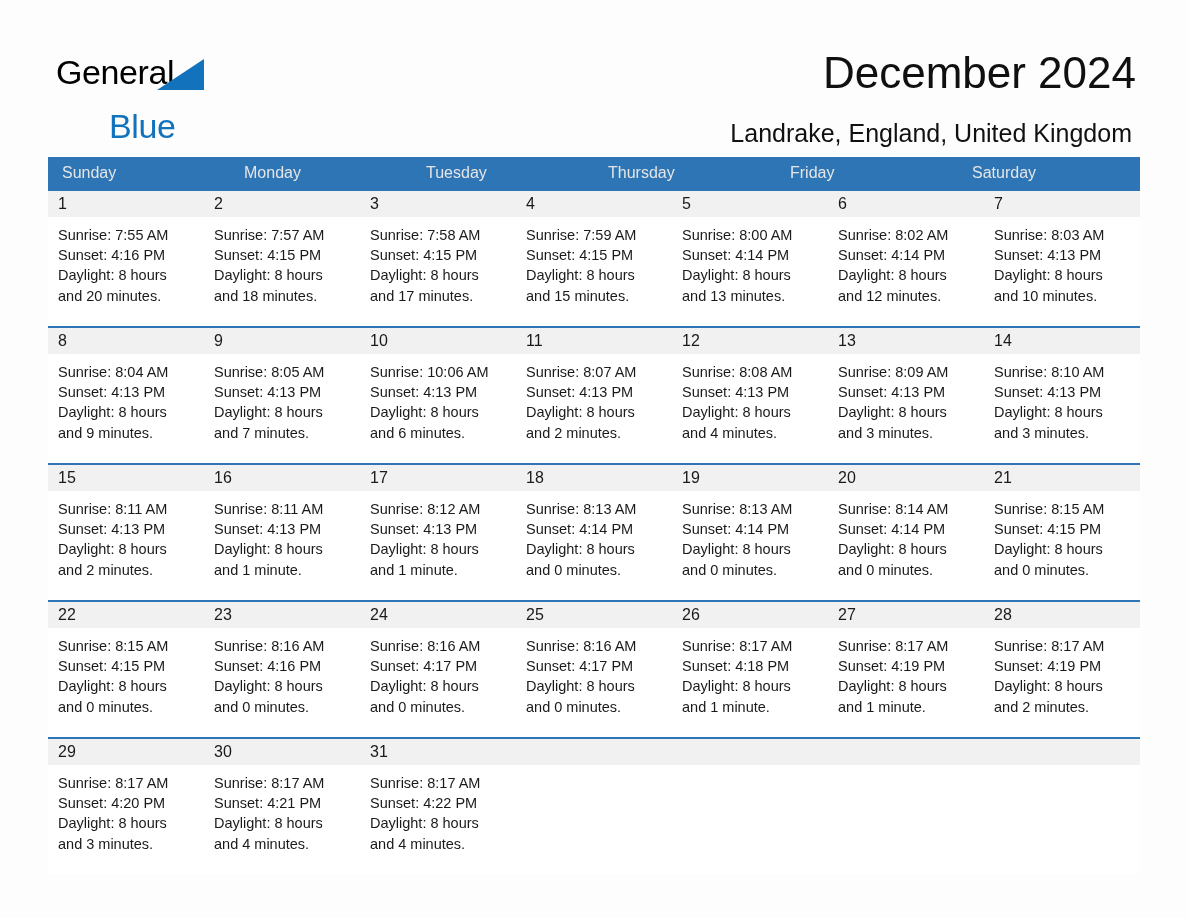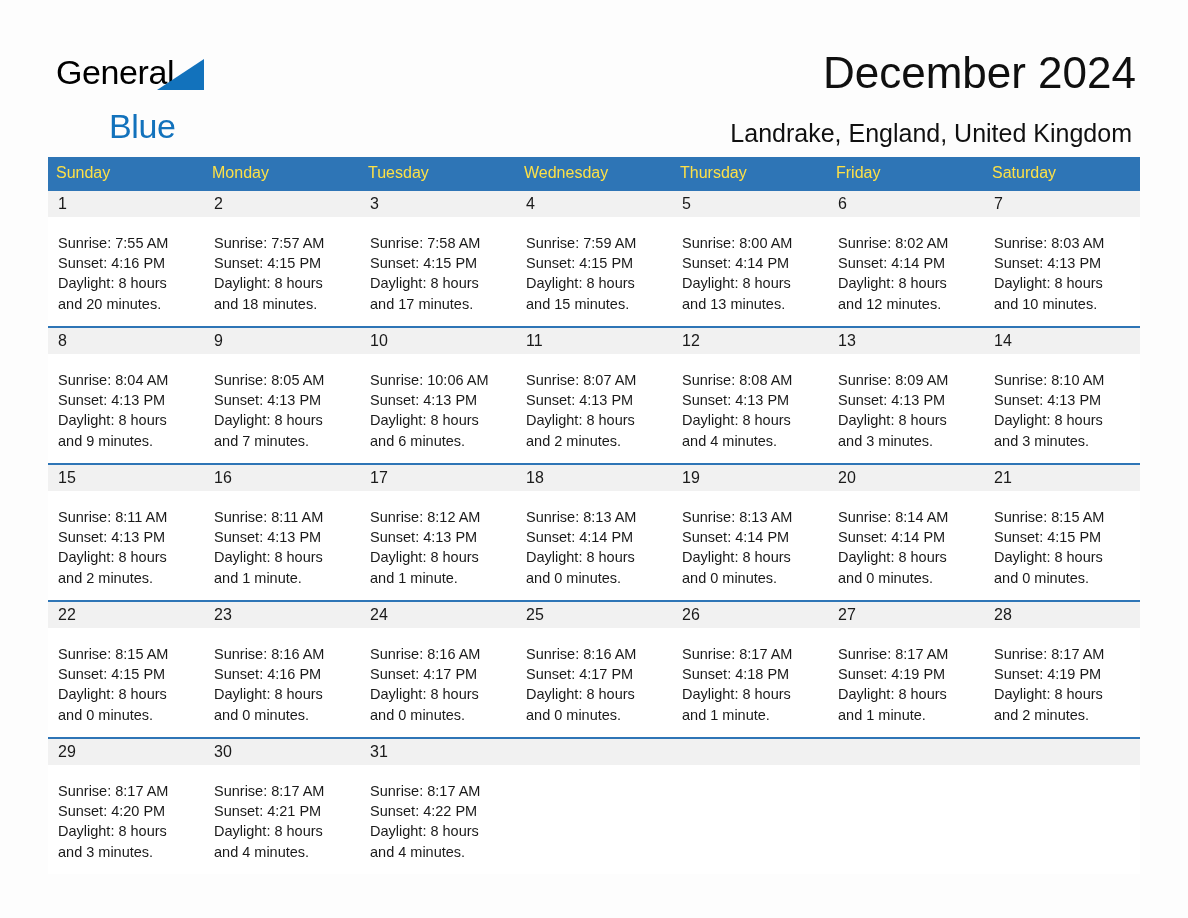--- a/index.html
+++ b/index.html
@@ -79,24 +79,24 @@
     width: 1092px;
   }
   .cal-head {
     display: flex;
     background: #2E75B6;
     height: 32px;
   }
   .cal-head .hcell {
     flex: 1 1 0;
     min-width: 0;
-    color: #fde047;
+    color: #e5e5e5;
     font-size: 16px;
     line-height: 32px;
-    padding-left: 8px;
+    padding-left: 14px;
     white-space: nowrap;
     overflow: hidden;
   }
   .week {
     display: block;
     border-top: 2px solid #2E75B6;
   }
   .week:first-of-type { border-top: none; }
   .week-nums {
     display: flex;
@@ -112,21 +112,21 @@
     padding-left: 10px;
   }
   .week-body {
     display: flex;
     background: #ffffff;
     height: 109px;
   }
   .week-body .bcell {
     flex: 1 1 0;
     min-width: 0;
-    padding: 16px 6px 0 10px;
+    padding: 8px 6px 0 10px;
   }
   .line {
     font-size: 14.5px;
     line-height: 20.2px;
     color: #1a1a1a;
     white-space: nowrap;
   }
 </style>
 </head>
 <body>
@@ -147,21 +147,20 @@
 
     <h1 class="title">December 2024</h1>
     <h2 class="subtitle">Landrake, England, United Kingdom</h2>
   </div>
 
   <div class="calendar">
     <div class="cal-head">
       <div class="hcell">Sunday</div>
       <div class="hcell">Monday</div>
       <div class="hcell">Tuesday</div>
-      <div class="hcell">Wednesday</div>
       <div class="hcell">Thursday</div>
       <div class="hcell">Friday</div>
       <div class="hcell">Saturday</div>
     </div>
 
     <div class="week">
       <div class="week-nums">
         <div class="ncell">1</div>
         <div class="ncell">2</div>
         <div class="ncell">3</div>

